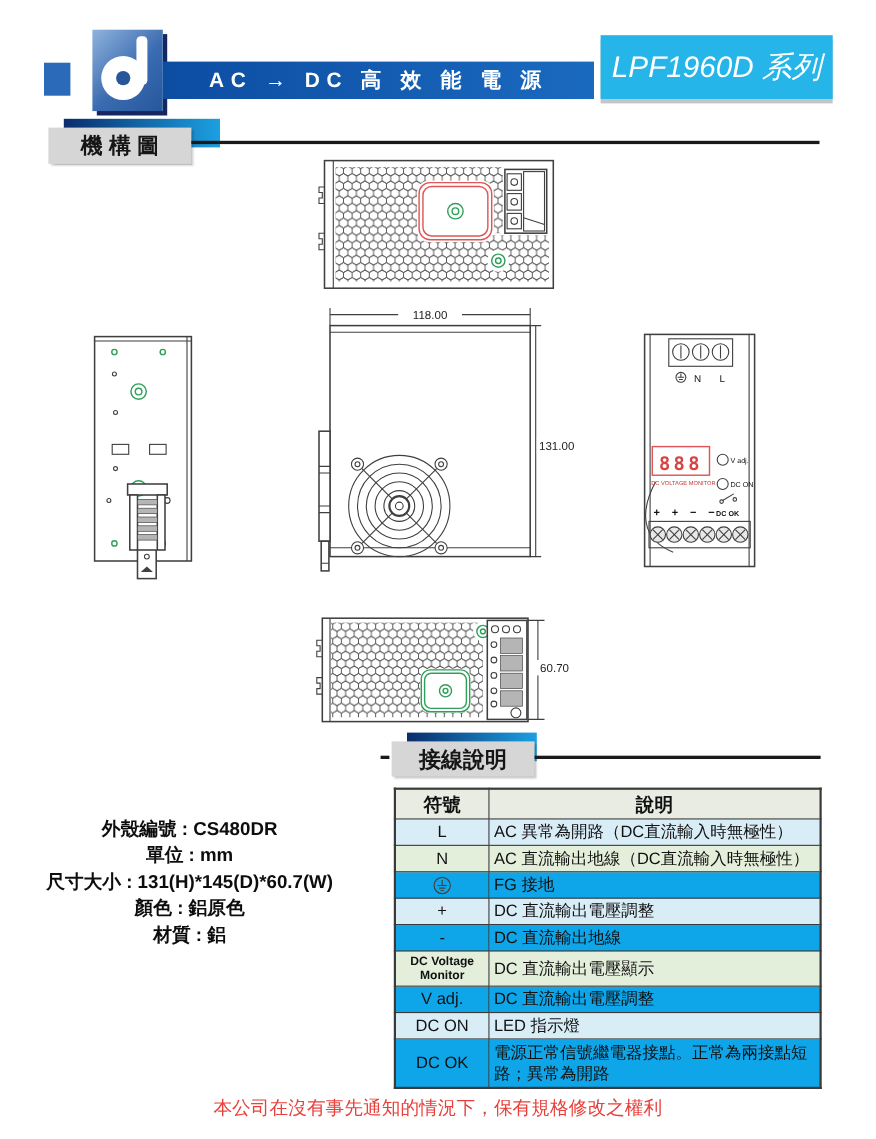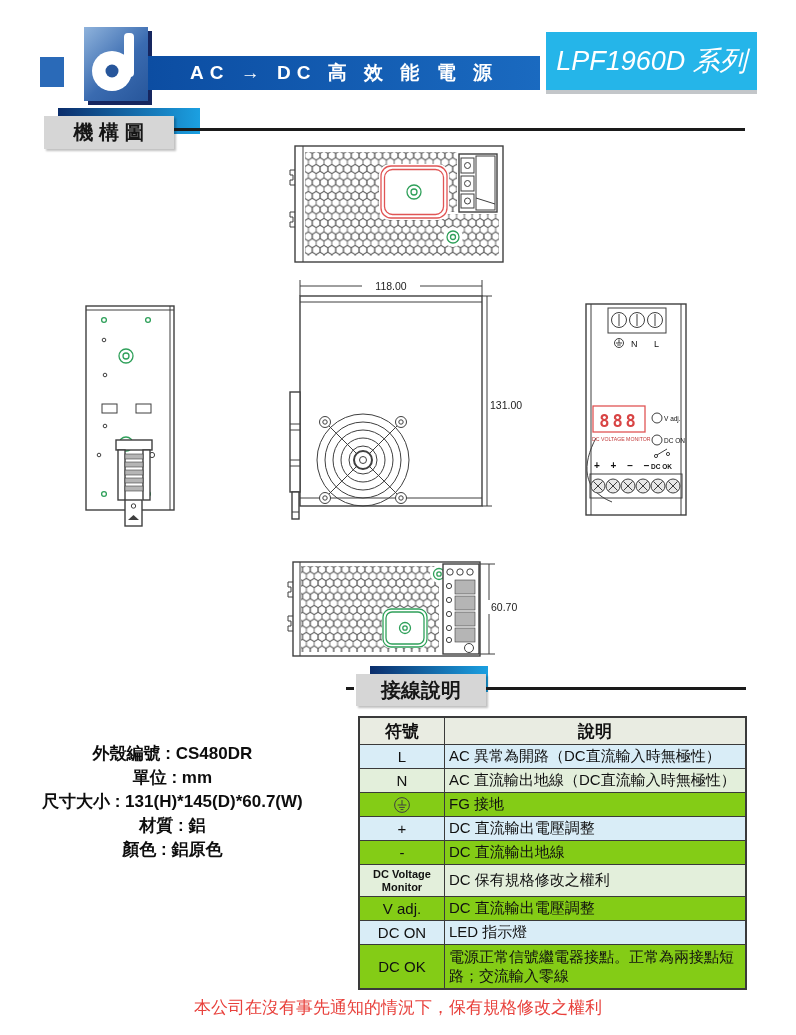--- a/index.html
+++ b/index.html
@@ -41,21 +41,21 @@
   table.wiring{position:absolute;left:358px;top:716px;width:389px;border-collapse:collapse;
                border:2px solid #3a3a3a;}
   table.wiring th,table.wiring td{border:1.5px solid #3a3a3a;padding:1px 4px;}
   table.wiring th{font-size:17px;font-weight:bold;text-align:center;background:#e9ece2;height:24px;}
   td.sym{width:76px;text-align:center;font-size:15px;}
   td.dsc{font-size:15px;text-align:left;padding-left:7px;}
   tr.h24 td{height:21px;}
   tr.h32 td{height:29px;}
   tr.h44 td{height:41px;}
   .sym-small{font-size:11px;font-weight:bold;line-height:1.15;display:block;}
-  .bg-b{background:#d9edf7;} .bg-g{background:#e3efdb;} .bg-w{background:#84cc16;}
+  .bg-b{background:#d9edf7;} .bg-g{background:#e3efdb;} .bg-w{background:#0ea5e9;}
   
   .footer{position:absolute;left:0;top:996px;width:100%;text-align:center;
           color:#e8413c;font-weight:normal;font-size:17px;}
 </style>
 </head>
 <body>
 
 <div id="page">
 
   <svg width="0" height="0" style="position:absolute" aria-hidden="true">
@@ -323,22 +323,22 @@
       <span>接線說明</span>
     </div>
     <div class="sec-line" style="left:-10px;top:23px;width:8px;"></div>
     <div class="sec-line" style="left:130px;top:23px;width:260px;"></div>
   </div>
 
   <div class="specs">
     <div>外殼編號 : CS480DR</div>
     <div>單位 : mm</div>
     <div>尺寸大小 : 131(H)*145(D)*60.7(W)</div>
+    <div>顏色 : 鋁原色</div>
     <div>材質 : 鋁</div>
-    <div>顏色 : 鋁原色</div>
   </div>
 
   <table class="wiring">
     <thead>
       <tr>
         <th>符號</th>
         <th>說明</th>
       </tr>
     </thead>
     <tbody>
@@ -367,32 +367,32 @@
         <td class="dsc bg-b">DC 直流輸出電壓調整</td>
       </tr>
       <tr class="h24">
         <td class="sym bg-w">-</td>
         <td class="dsc bg-w">DC 直流輸出地線</td>
       </tr>
       <tr class="h32">
         <td class="sym bg-g">
           <span class="sym-small">DC Voltage Monitor</span>
         </td>
-        <td class="dsc bg-g">DC 保有規格修改之權利</td>
+        <td class="dsc bg-g">DC 直流輸出電壓顯示</td>
       </tr>
       <tr class="h24">
         <td class="sym bg-w">V adj.</td>
         <td class="dsc bg-w">DC 直流輸出電壓調整</td>
       </tr>
       <tr class="h24">
         <td class="sym bg-b">DC ON</td>
         <td class="dsc bg-b">LED 指示燈</td>
       </tr>
       <tr class="h44">
         <td class="sym bg-w">DC OK</td>
-        <td class="dsc bg-w">電源正常信號繼電器接點。正常為兩接點短路；交流輸入零線</td>
+        <td class="dsc bg-w">電源正常信號繼電器接點。正常為兩接點短路；異常為開路</td>
       </tr>
     </tbody>
   </table>
 
   <div class="footer">本公司在沒有事先通知的情況下，保有規格修改之權利</div>
 
 </div>
 
 </body></html>

